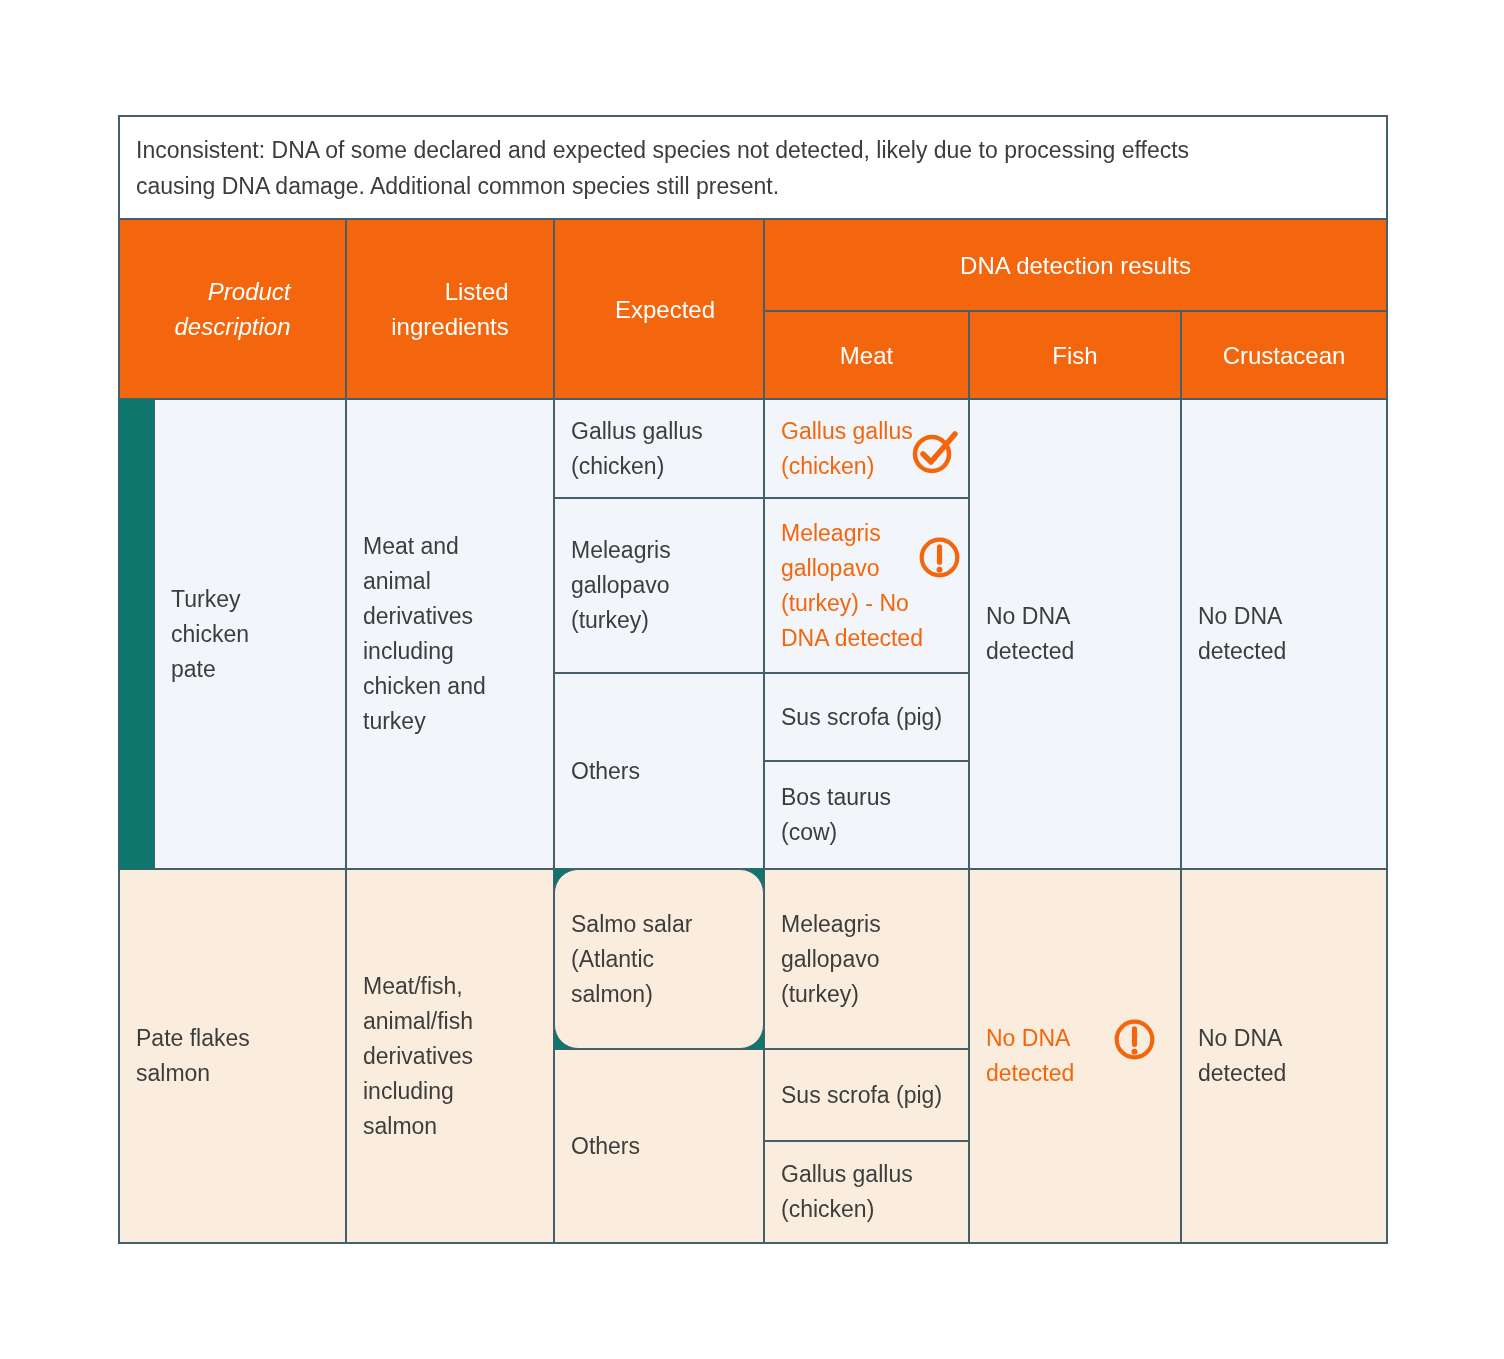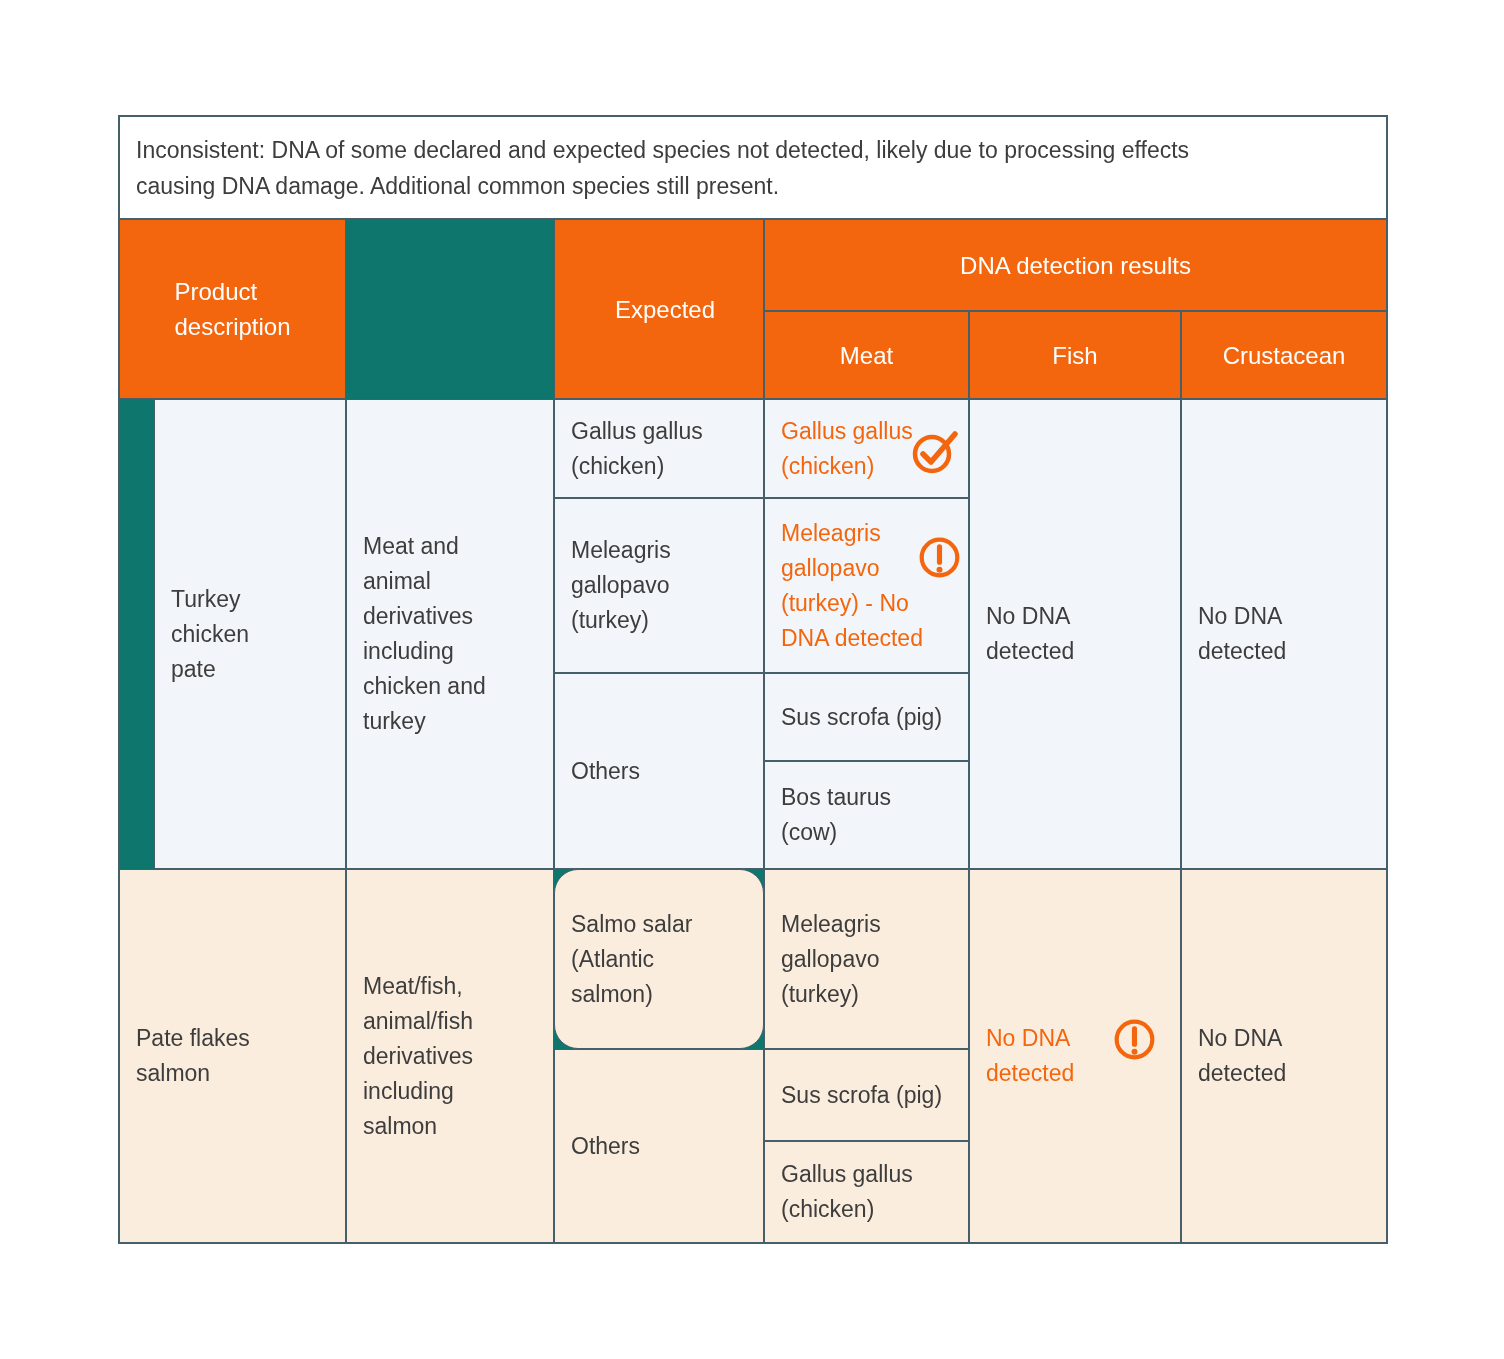--- a/index.html
+++ b/index.html
@@ -42,35 +42,35 @@
   .note {
     grid-column: 1 / 7; grid-row: 1;
     background: #fff;
     line-height: 36px;
     padding: 8px 20px 8px 16px;
   }
   .hd {
     background: var(--orange);
     color: #ffffff;
     justify-content: center;
-    text-align: left;
+    text-align: right;
     font-size: 24px;
     padding: 8px 12px;
   }
   .bg1 { background: var(--bg1); }
   .bg2 { background: var(--bg2); }
   .accent { color: var(--orange); }
   .meatcell { padding-right: 12px; }
   .icon {
     position: absolute;
     color: var(--orange);
     line-height: 0;
   }
   
-  .hc1 { grid-column: 1; grid-row: 2 / 4; }
+  .hc1 { grid-column: 1; grid-row: 2 / 4; font-style: italic; }
   .hc2 { grid-column: 2; grid-row: 2 / 4; }
   .hc3 { grid-column: 3; grid-row: 2 / 4; padding-left: 24px; }
   .hg  { grid-column: 4 / 7; grid-row: 2; }
   .hm  { grid-column: 4; grid-row: 3; }
   .hf  { grid-column: 5; grid-row: 3; }
   .hx  { grid-column: 6; grid-row: 3; }
 
   .p1  { grid-column: 1; grid-row: 4 / 8; margin-left: 35px; }
   .i1  { grid-column: 2; grid-row: 4 / 8; }
   .e1a { grid-column: 3; grid-row: 4; }
@@ -96,20 +96,22 @@
 </head>
 <body>
 
 <div class="tbl">
 
   <div class="c note">Inconsistent: DNA of some declared and expected species not detected, likely due to processing effects
 causing DNA damage. Additional common species still present.</div>
 
   <div class="c hd hc1">Product
 description</div>
+  <div class="c hd hc2">Listed
+ingredients</div>
   <div class="c hd hc3">Expected</div>
   <div class="c hd hg">DNA detection results</div>
   <div class="c hd hm">Meat</div>
   <div class="c hd hf">Fish</div>
   <div class="c hd hx">Crustacean</div>
 
   <div class="c bg1 p1">Turkey chicken
 pate</div>
   <div class="c bg1 i1">Meat and
 animal

